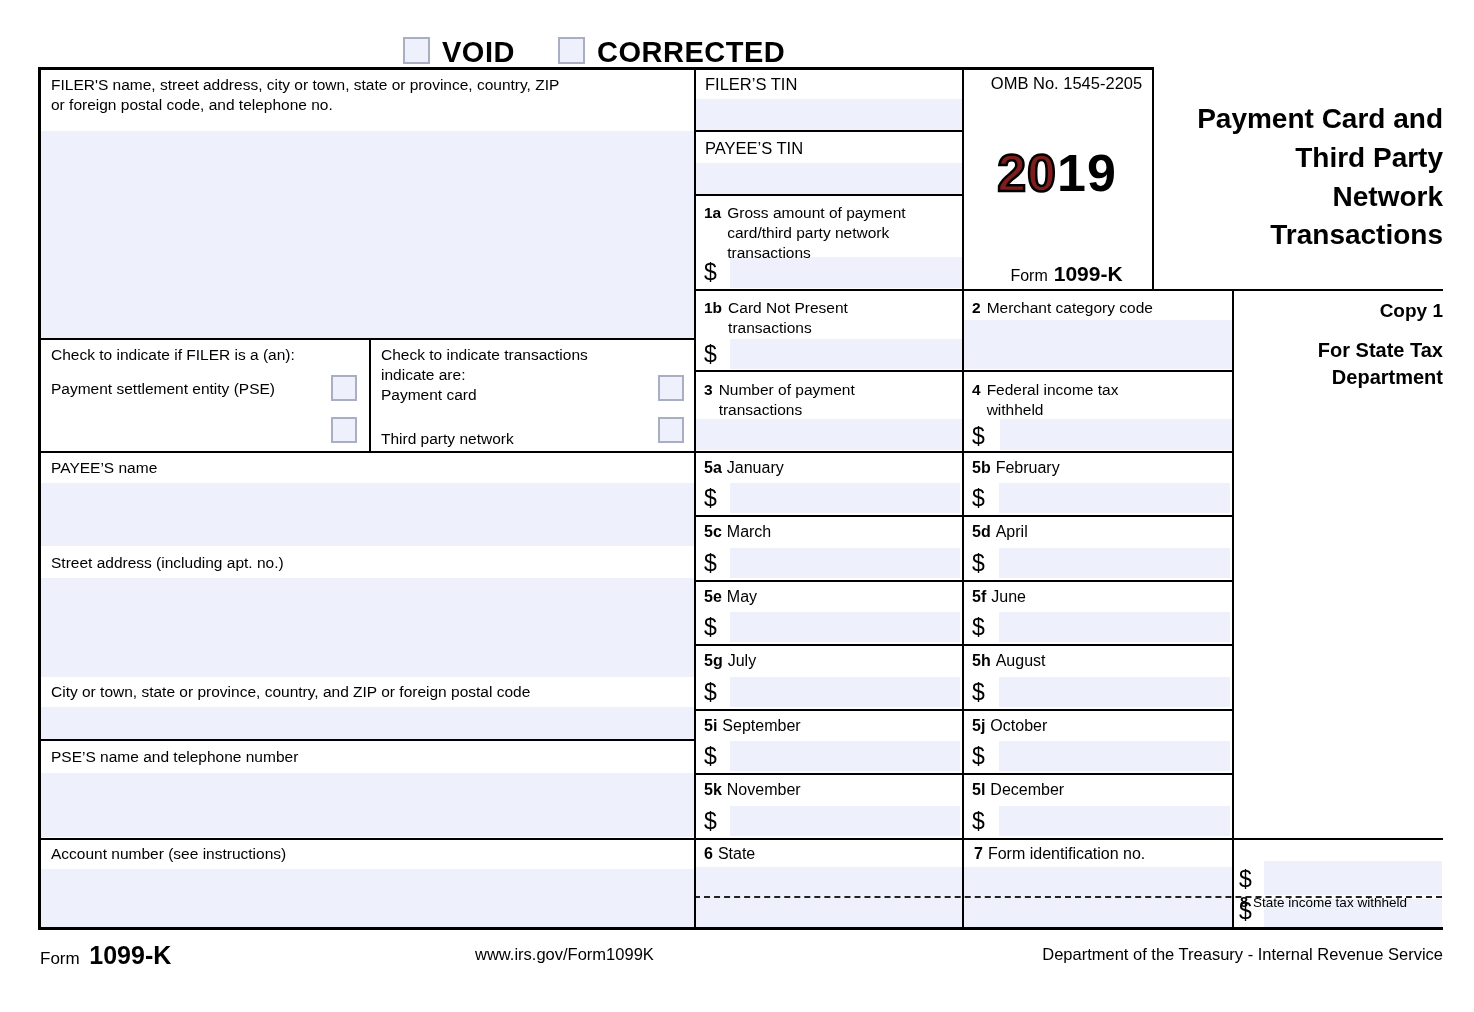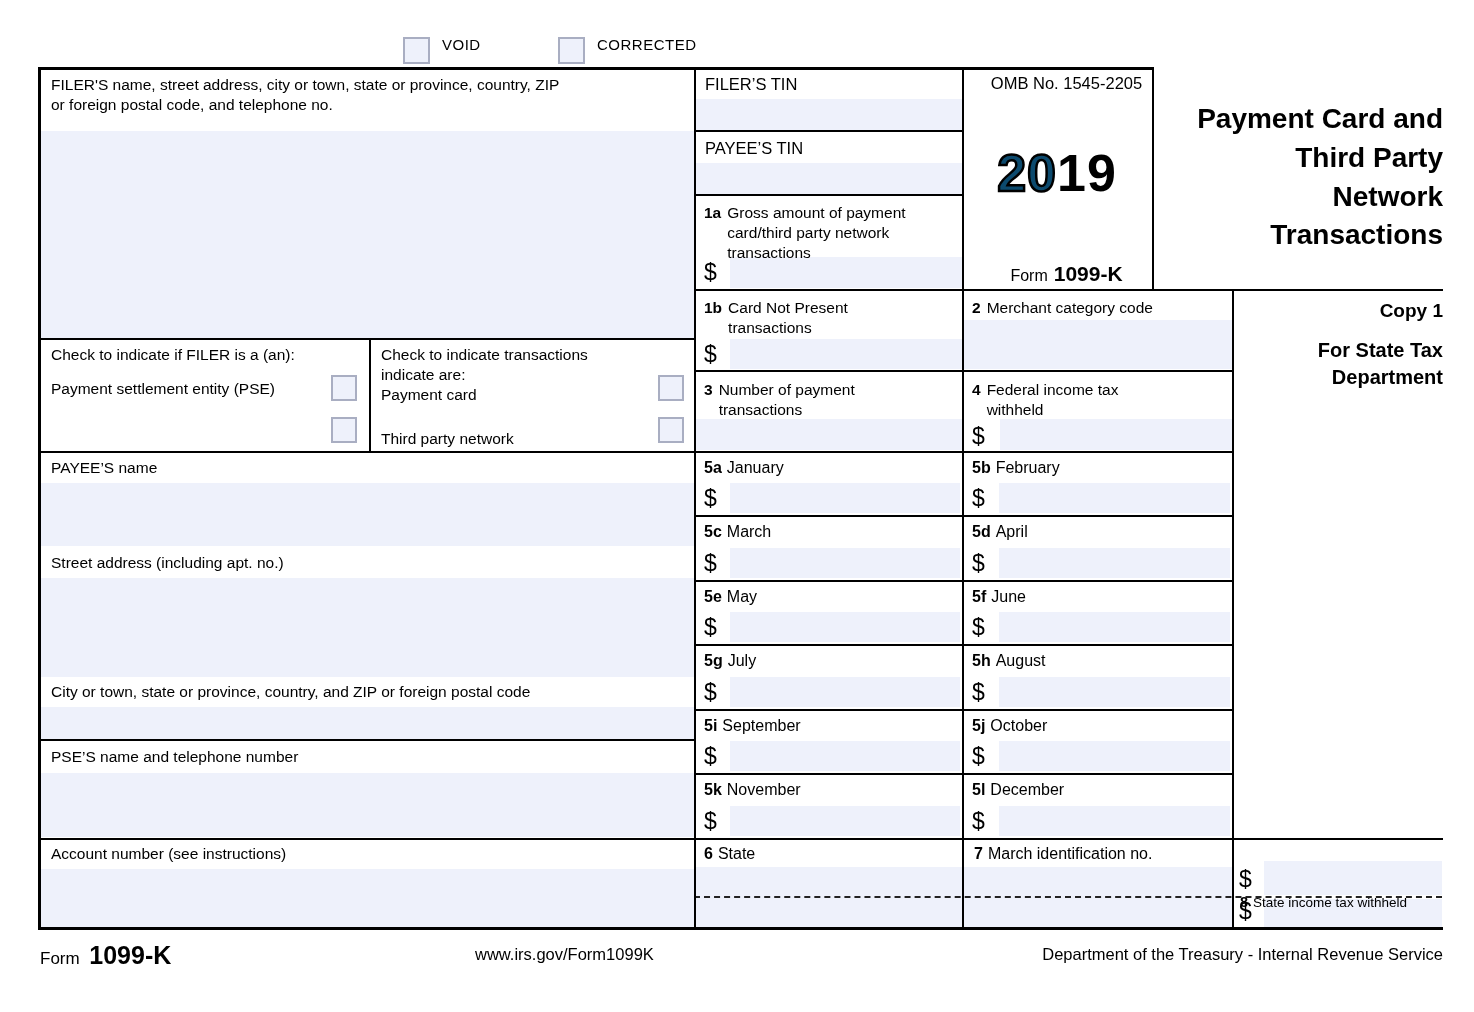--- a/index.html
+++ b/index.html
@@ -14,27 +14,27 @@
   .checkbox{position:absolute;width:26px;height:26px;background:#eef1fb;border:2px solid #a9aec2;box-sizing:border-box;}
   .lbl{position:absolute;font-size:15.5px;line-height:20px;}
   .lbl .ln{display:block;}
   .tinlbl{position:absolute;font-size:16.5px;}
   .boxlabel{position:absolute;display:flex;gap:6px;font-size:15.5px;line-height:20px;}
   .boxlabel .num{font-weight:bold;flex:none;}
   .boxlabel .txt .ln{display:block;}
   .dollar{position:absolute;font-size:23px;font-weight:400;}
   .mlabel{position:absolute;font-size:16px;}
   .mlabel .num{font-weight:bold;margin-right:5px;}
-  .topcheck-label{position:absolute;font-size:15px;font-weight:400;letter-spacing:0.5px;}
+  .topcheck-label{position:absolute;font-size:29px;font-weight:700;letter-spacing:0.5px;}
   .title-line{position:absolute;right:31px;font-size:28px;font-weight:bold;white-space:nowrap;}
   .copy1{position:absolute;right:31px;font-size:19px;font-weight:bold;margin-left:10px;}
   .copy-sub{position:absolute;right:31px;font-size:20px;font-weight:bold;}
   .omb{position:absolute;left:962px;width:209px;text-align:center;}
   .year{position:absolute;left:962px;width:190px;top:143px;text-align:center;font-size:52px;letter-spacing:1px;}
-  .year .outline{color:#0c4a6e;-webkit-text-stroke:2.5px #000;font-weight:600;}
+  .year .outline{color:#7f1d1d;-webkit-text-stroke:2.5px #000;font-weight:600;}
   .year .solid{font-weight:800;}
   .formword{font-size:16px;}
   .formnum{font-size:21px;font-weight:bold;margin-left:6px;}
   .footer-text{position:absolute;font-size:16.5px;}
   .small8{font-size:13.5px;}
 </style>
 </head>
 <body>
 
 <div id="page">
@@ -207,21 +207,21 @@
   <div class="dollar" style="left:704px;top:743px;">$</div>
   <div class="mlabel" style="left:972px;top:717px;"><span class="num">5j</span><span>October</span></div>
   <div class="dollar" style="left:972px;top:743px;">$</div>
 
   <div class="mlabel" style="left:704px;top:781px;"><span class="num">5k</span><span>November</span></div>
   <div class="dollar" style="left:704px;top:808px;">$</div>
   <div class="mlabel" style="left:972px;top:781px;"><span class="num">5l</span><span>December</span></div>
   <div class="dollar" style="left:972px;top:808px;">$</div>
 
   <div class="mlabel" style="left:704px;top:845px;"><span class="num">6</span><span>State</span></div>
-  <div class="mlabel" style="left:974px;top:845px;"><span class="num">7</span><span>March identification no.</span></div>
+  <div class="mlabel" style="left:974px;top:845px;"><span class="num">7</span><span>Form identification no.</span></div>
   <div class="mlabel small8" style="left:1240px;top:846px;margin-top:48px;"><span class="num" style="font-size:14.5px;">8</span><span>State income tax withheld</span></div>
   <div class="dollar" style="left:1239px;top:866px;">$</div>
   <div class="dollar" style="left:1239px;top:898px;">$</div>
 
   <div class="footer-text" style="left:40px;top:941px;">
     <span style="font-size:17px;">Form</span>
     <span style="font-size:25px;font-weight:bold;margin-left:5px;">1099-K</span>
   </div>
   <div class="footer-text" style="left:475px;top:945px;">www.irs.gov/Form1099K</div>
   <div class="footer-text" style="right:31px;top:945px;position:absolute;">Department of the Treasury - Internal Revenue Service</div>

